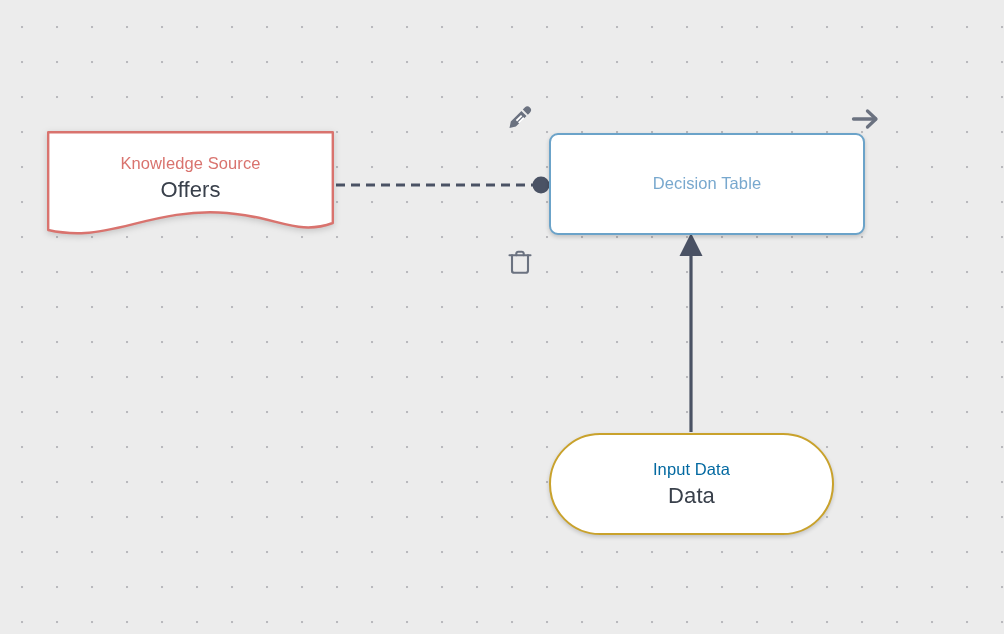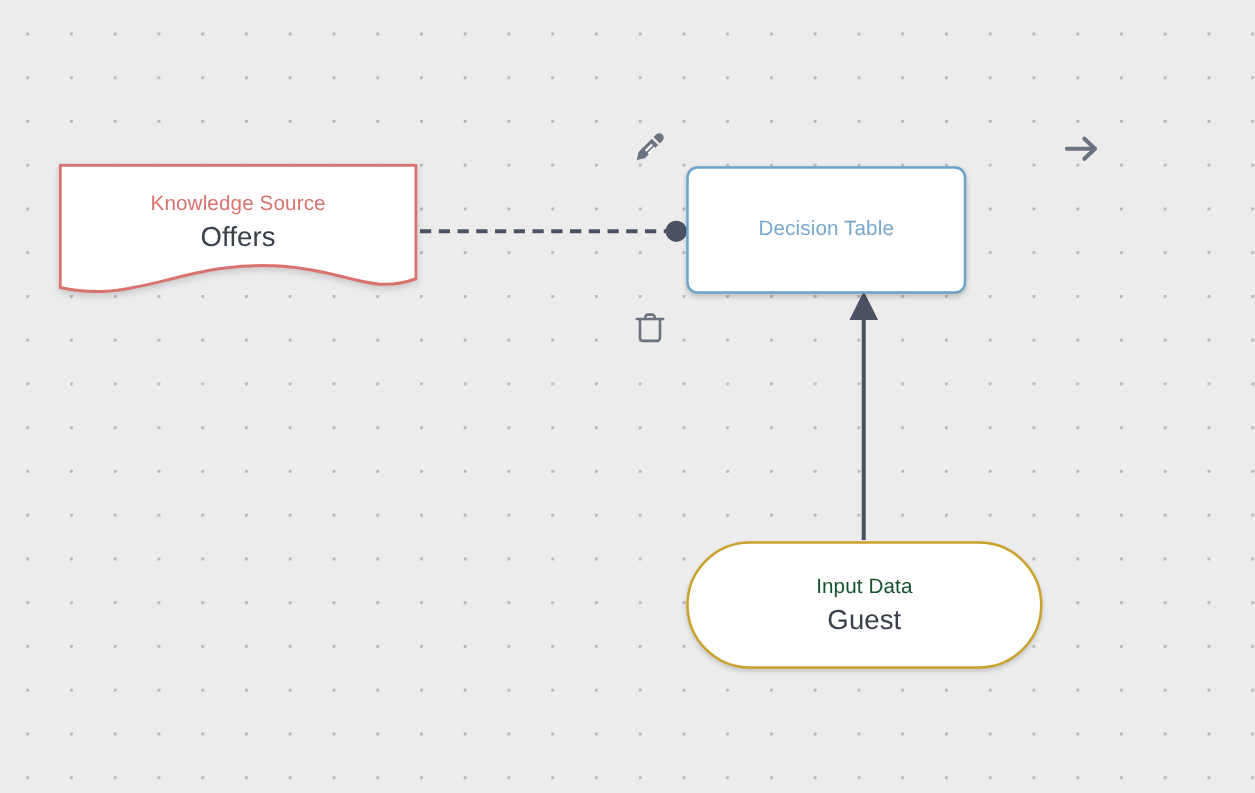--- a/index.html
+++ b/index.html
@@ -80,40 +80,40 @@
     z-index: 2;
     width: 100%;
     margin-top: -10px;
   }
   #knowledge-source .node-type { color: #d9736e; }
 
   
   #decision-table {
     left: 549px;
     top: 133px;
-    width: 224px;
+    width: 316px;
     height: 102px;
     border: 2.2px solid #6ba3c9;
     border-radius: 9px;
     box-shadow: 0 2px 4px rgba(0,0,0,0.18);
   }
   #decision-table .node-type { color: #7bace0; color: #78a8ce; }
 
   
   #input-data {
     left: 549px;
     top: 433px;
     width: 285px;
     height: 102px;
     border: 2.2px solid #ccа02a;
     border: 2.2px solid #c9a22c;
     border-radius: 51px;
     box-shadow: 0 2px 4px rgba(0,0,0,0.18);
   }
-  #input-data .node-type { color: #14532d; }
+  #input-data .node-type { color: #0369a1; }
 
   
   .tool-icon {
     position: absolute;
     width: 34px;
     height: 34px;
     display: flex;
     align-items: center;
     justify-content: center;
     cursor: pointer;
@@ -152,21 +152,21 @@
       <div class="node-name">Offers</div>
     </div>
   </div>
 
   <div class="node" id="decision-table">
     <div class="node-type">Decision Table</div>
   </div>
 
   <div class="node" id="input-data">
     <div class="node-type">Input Data</div>
-    <div class="node-name">Guest</div>
+    <div class="node-name">Data</div>
   </div>
 
   <div class="tool-icon" id="tool-edit">
     <svg width="32" height="32" viewBox="0 0 32 32" xmlns="http://www.w3.org/2000/svg">
       <g fill="#6b7280">
         <path d="M24.9 5.6 a3.6 3.6 0 0 1 0 5.1 l-2.0 2.0 -5.1 -5.1 2.0 -2.0
                  a3.6 3.6 0 0 1 5.1 0 z"></path>
         <path d="M16.4 8.9 l5.1 5.1 -10.6 10.6 -6.4 1.3 1.3 -6.4 z
                  M10.0 19.6 l2.4 2.4 -3.6 0.8 z"></path>
         <path d="M10.8 18.1 l5.2 -5.2 1.3 1.3 -5.2 5.2 z

